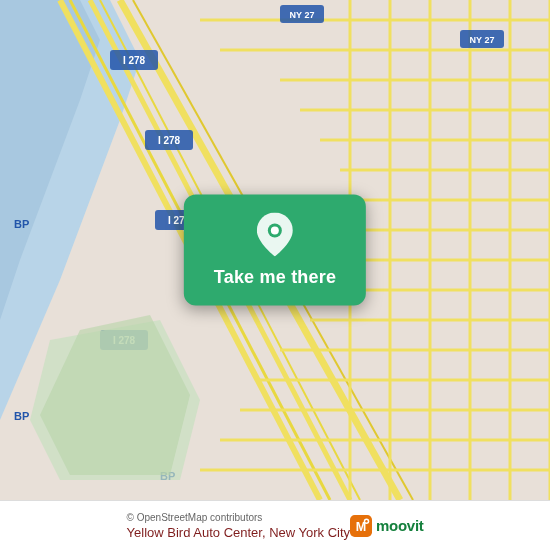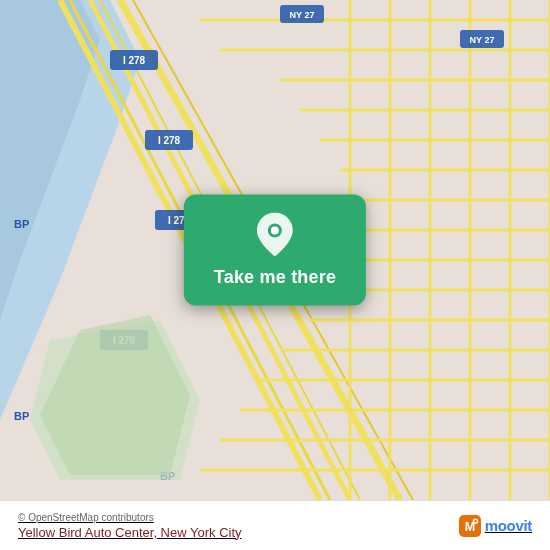--- a/index.html
+++ b/index.html
@@ -63,23 +63,22 @@
     }
 
     
     #bottom-bar {
       width: 550px;
       height: 50px;
       background: #fff;
       border-top: 1px solid #ddd;
       display: flex;
       align-items: center;
-      justify-content: space-between;
-      padding: 0 18px;
-      text-decoration: underline;
+      justify-content: center;
+      padding: 0 4px;
     }
 
     #attribution {
       font-size: 10px;
       color: #555;
     }
 
     #location-name {
       font-size: 13px;
       color: #222;
@@ -196,15 +195,15 @@
   <div id="moovit-logo">
 
     <svg id="moovit-logo-icon" width="28" height="28" viewBox="0 0 28 28" xmlns="http://www.w3.org/2000/svg">
       <rect width="28" height="28" rx="6" fill="#e6700a"></rect>
 
       <text x="14" y="21" font-size="16" fill="white" text-anchor="middle" font-weight="bold" font-family="Arial">M</text>
 
       <circle cx="21" cy="8" r="3.5" fill="white"></circle>
       <circle cx="21" cy="8" r="1.5" fill="#e6700a"></circle>
     </svg>
-    <span id="moovit-text" style="font-size:15px; font-weight:700; color:#3b82f6;">moovit</span>
+    <span id="moovit-text" style="font-size:15px; font-weight:700; color:#15803d;">moovit</span>
   </div>
 </div>
 
 </body></html>

